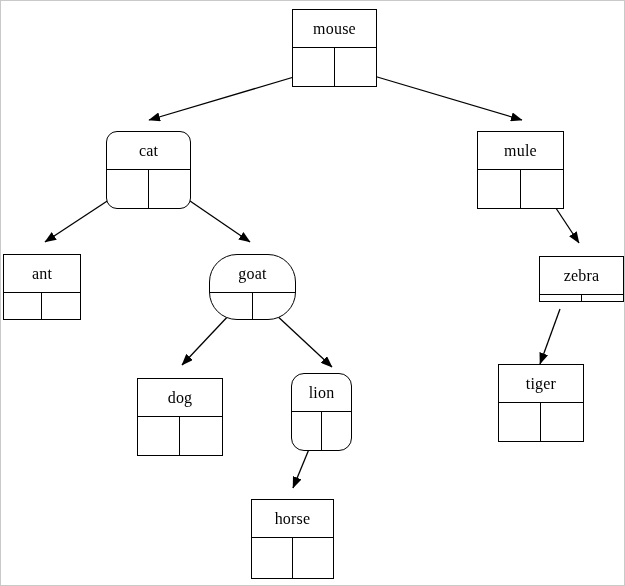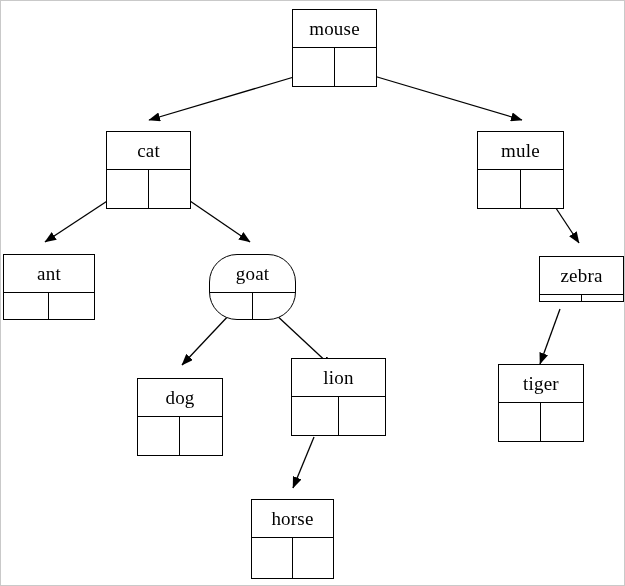--- a/index.html
+++ b/index.html
@@ -34,21 +34,21 @@
     background: #ffffff;
   }
   .node-label {
     box-sizing: border-box;
     width: 100%;
     height: 38px;
     border-bottom: 1.6px solid #000000;
     display: flex;
     align-items: center;
     justify-content: center;
-    font-size: 19px;
+    font-size: 16px;
     color: #000000;
     line-height: 1;
     letter-spacing: 0.2px;
   }
   .node-pointers {
     box-sizing: border-box;
     width: 100%;
     height: calc(100% - 38px);
     display: flex;
   }
@@ -86,35 +86,35 @@
   </svg>
 
   <div id="nodes-group">
       <div class="node" style="left: 291px; top: 8px; width: 85px; height: 78px;">
         <div class="node-label">mouse</div>
         <div class="node-pointers">
           <div class="ptr-cell left"></div>
           <div class="ptr-cell right"></div>
         </div>
       </div>
-      <div class="node" style="left: 105px; top: 130px; width: 85px; height: 78px;">
+      <div class="node" style="left: 105px; top: 130px; width: 85px; height: 78px; border-radius: 11px;">
         <div class="node-label">cat</div>
         <div class="node-pointers">
           <div class="ptr-cell left"></div>
           <div class="ptr-cell right"></div>
         </div>
       </div>
       <div class="node" style="left: 476px; top: 130px; width: 87px; height: 78px; text-align: center;">
         <div class="node-label">mule</div>
         <div class="node-pointers">
           <div class="ptr-cell left"></div>
           <div class="ptr-cell right"></div>
         </div>
       </div>
-      <div class="node" style="left: 2px; top: 253px; width: 92px; height: 66px;">
+      <div class="node" style="left: 2px; top: 253px; width: 78px; height: 66px;">
         <div class="node-label">ant</div>
         <div class="node-pointers">
           <div class="ptr-cell left"></div>
           <div class="ptr-cell right"></div>
         </div>
       </div>
       <div class="node" style="left: 208px; top: 253px; width: 87px; height: 66px; border-radius: 28px;">
         <div class="node-label">goat</div>
         <div class="node-pointers">
           <div class="ptr-cell left"></div>
@@ -128,21 +128,21 @@
           <div class="ptr-cell right"></div>
         </div>
       </div>
       <div class="node" style="left: 136px; top: 377px; width: 86px; height: 78px;">
         <div class="node-label">dog</div>
         <div class="node-pointers">
           <div class="ptr-cell left"></div>
           <div class="ptr-cell right"></div>
         </div>
       </div>
-      <div class="node" style="left: 290px; top: 357px; width: 95px; height: 78px;">
+      <div class="node" style="left: 290px; top: 372px; width: 61px; height: 78px; border-radius: 13px;">
         <div class="node-label">lion</div>
         <div class="node-pointers">
           <div class="ptr-cell left"></div>
           <div class="ptr-cell right"></div>
         </div>
       </div>
       <div class="node" style="left: 497px; top: 363px; width: 86px; height: 78px;">
         <div class="node-label">tiger</div>
         <div class="node-pointers">
           <div class="ptr-cell left"></div>

